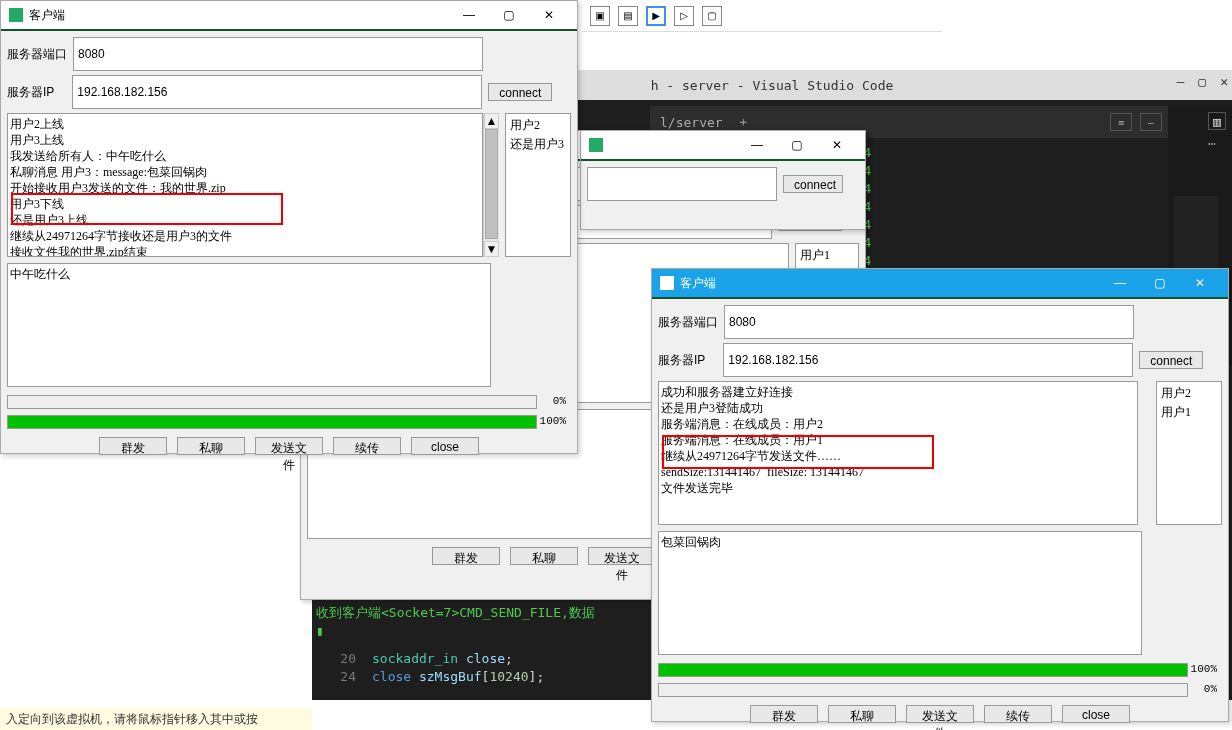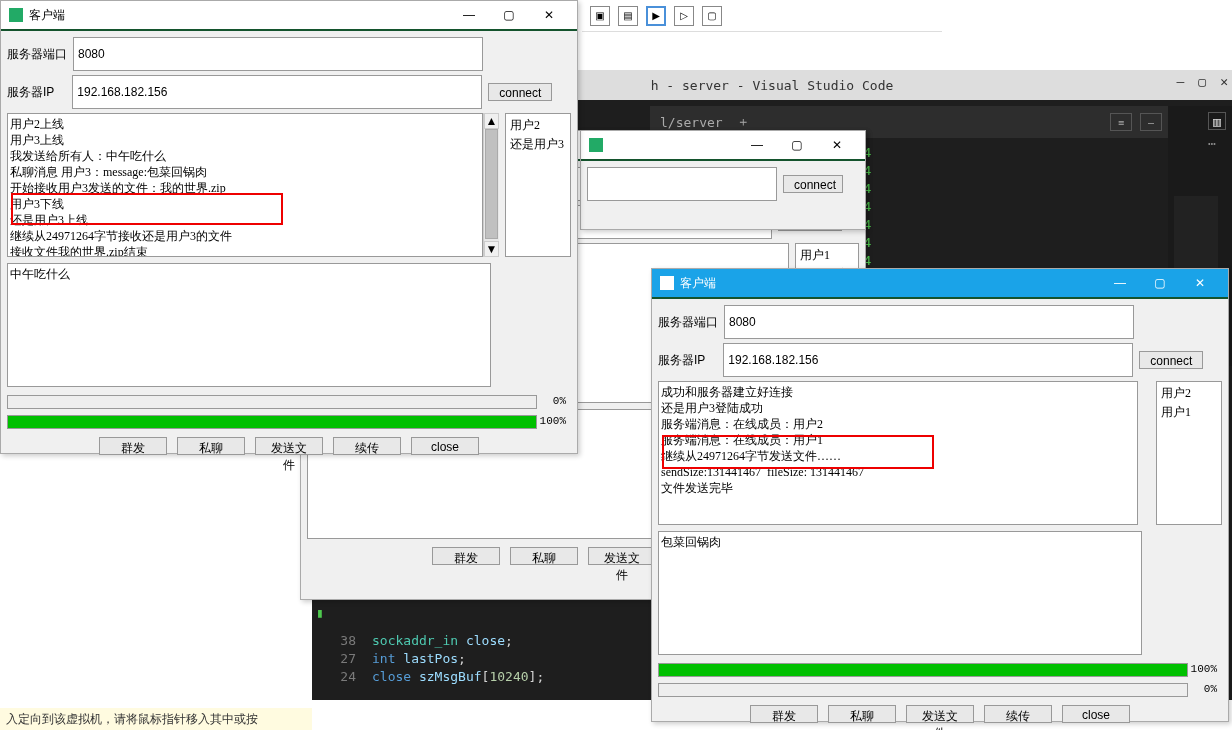--- a/index.html
+++ b/index.html
@@ -92,25 +92,25 @@
   <span class="ticon">▣</span>
   <span class="ticon">▤</span>
   <span class="ticon active">▶</span>
   <span class="ticon">▷</span>
   <span class="ticon">▢</span>
 </div>
 
 <div class="dark" style="left:312px;top:448px;width:340px;height:252px;">
   <div style="padding:6px 0 0 0;">
     <div style="height:150px;"></div>
+    <div class="termline green" style="padding-left:4px;">收到客户端&lt;Socket=7&gt;CMD_SEND_FILE,数据</div>
     <div class="termline green" style="padding-left:4px;">▮</div>
   </div>
   <div style="margin-top:10px;padding-left:10px;">
-    <div class="termline"><span class="num">38</span><span><span class="teal">sockaddr_in</span> <span style="color:#9cdcfe">close</span>;</span></div>
-    <div class="termline"><span class="num">27</span><span><span class="kw">int</span> <span style="color:#9cdcfe">lastPos</span>;</span></div>
+    <div class="termline"><span class="num">20</span><span><span class="teal">sockaddr_in</span> <span style="color:#9cdcfe">close</span>;</span></div>
     <div class="termline"><span class="num">24</span><span><span class="kw">close</span> <span style="color:#9cdcfe">szMsgBuf</span>[<span style="color:#b5cea8">10240</span>];</span></div>
   </div>
 </div>
 
 <div class="win" style="left:300px;top:130px;width:566px;height:470px;">
   <div class="titlebar">
     <span class="appicon"></span>
     <span class="ttl">客户端</span>
     <div class="winbtns">
       <span class="wbtn">—</span>

